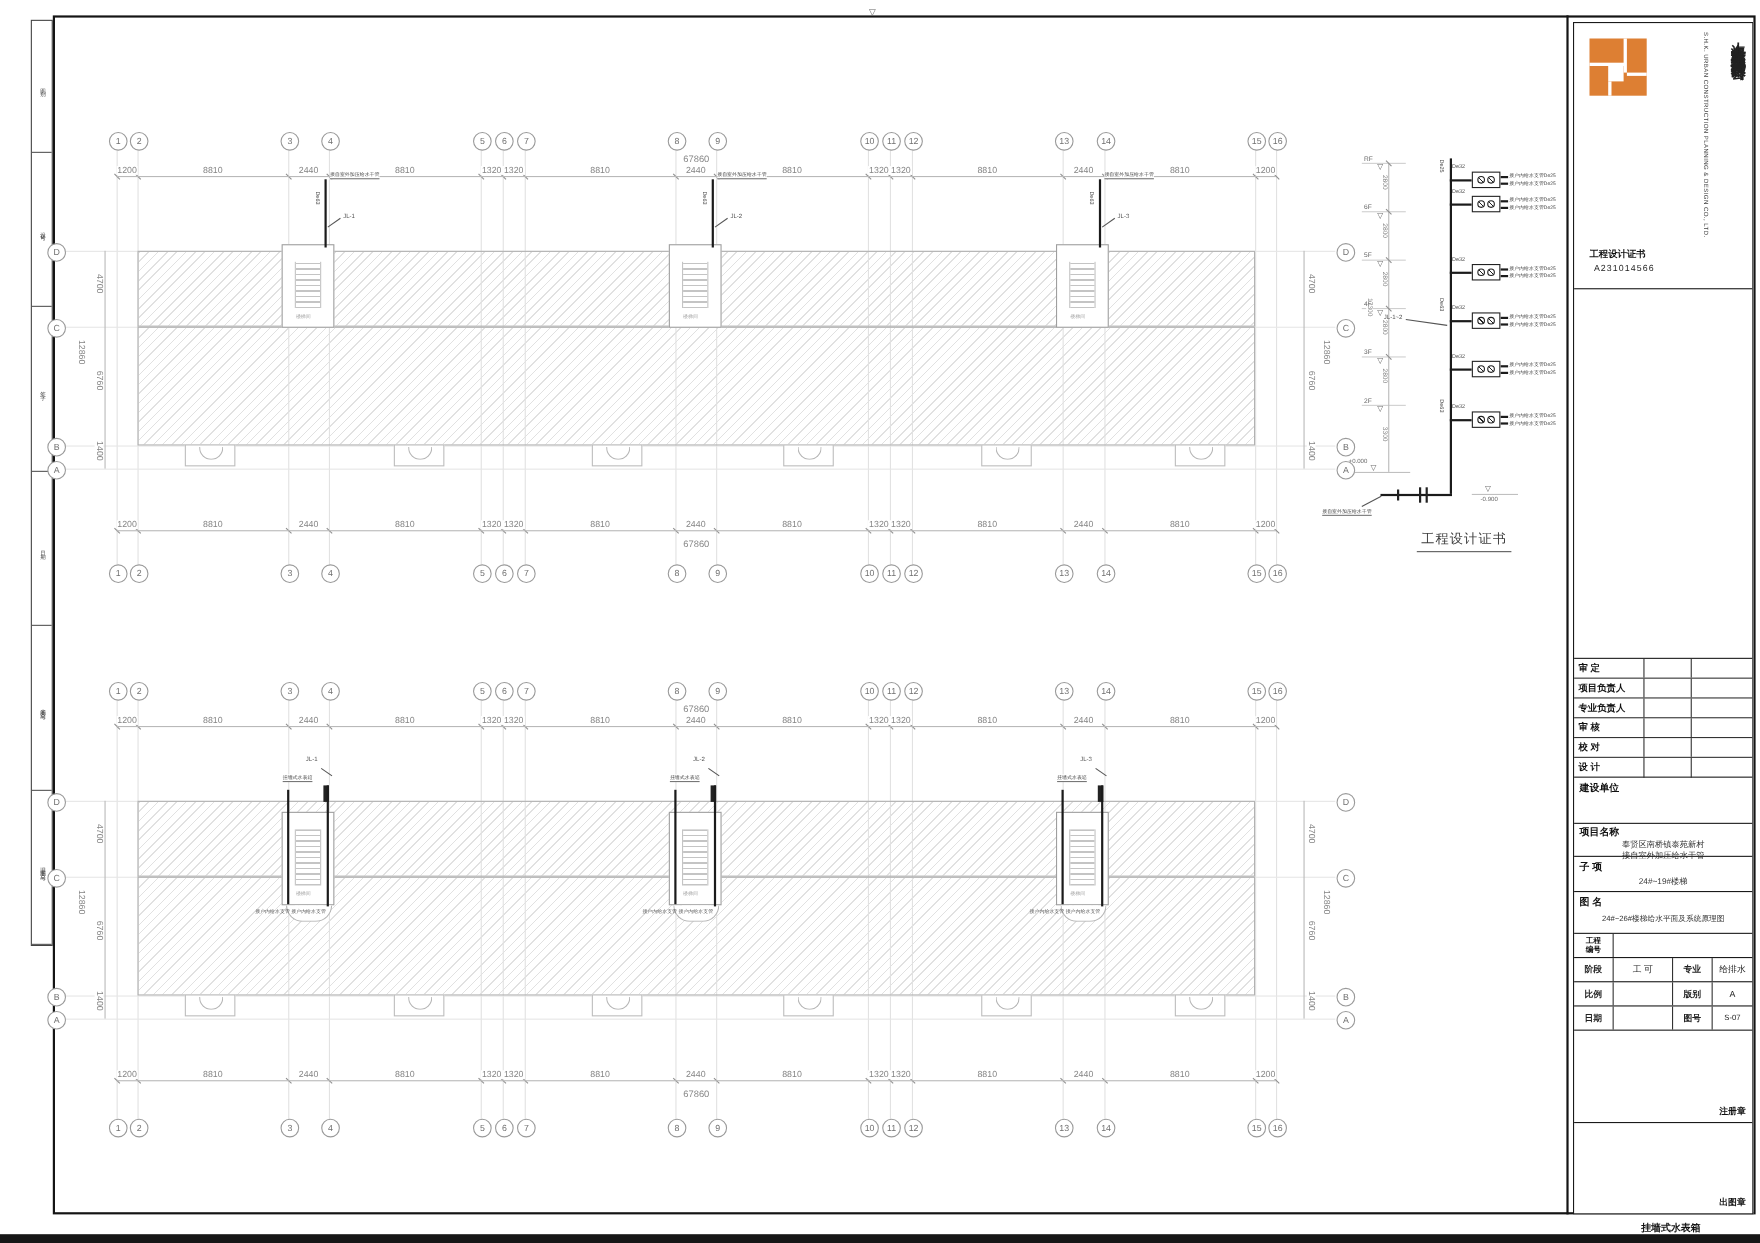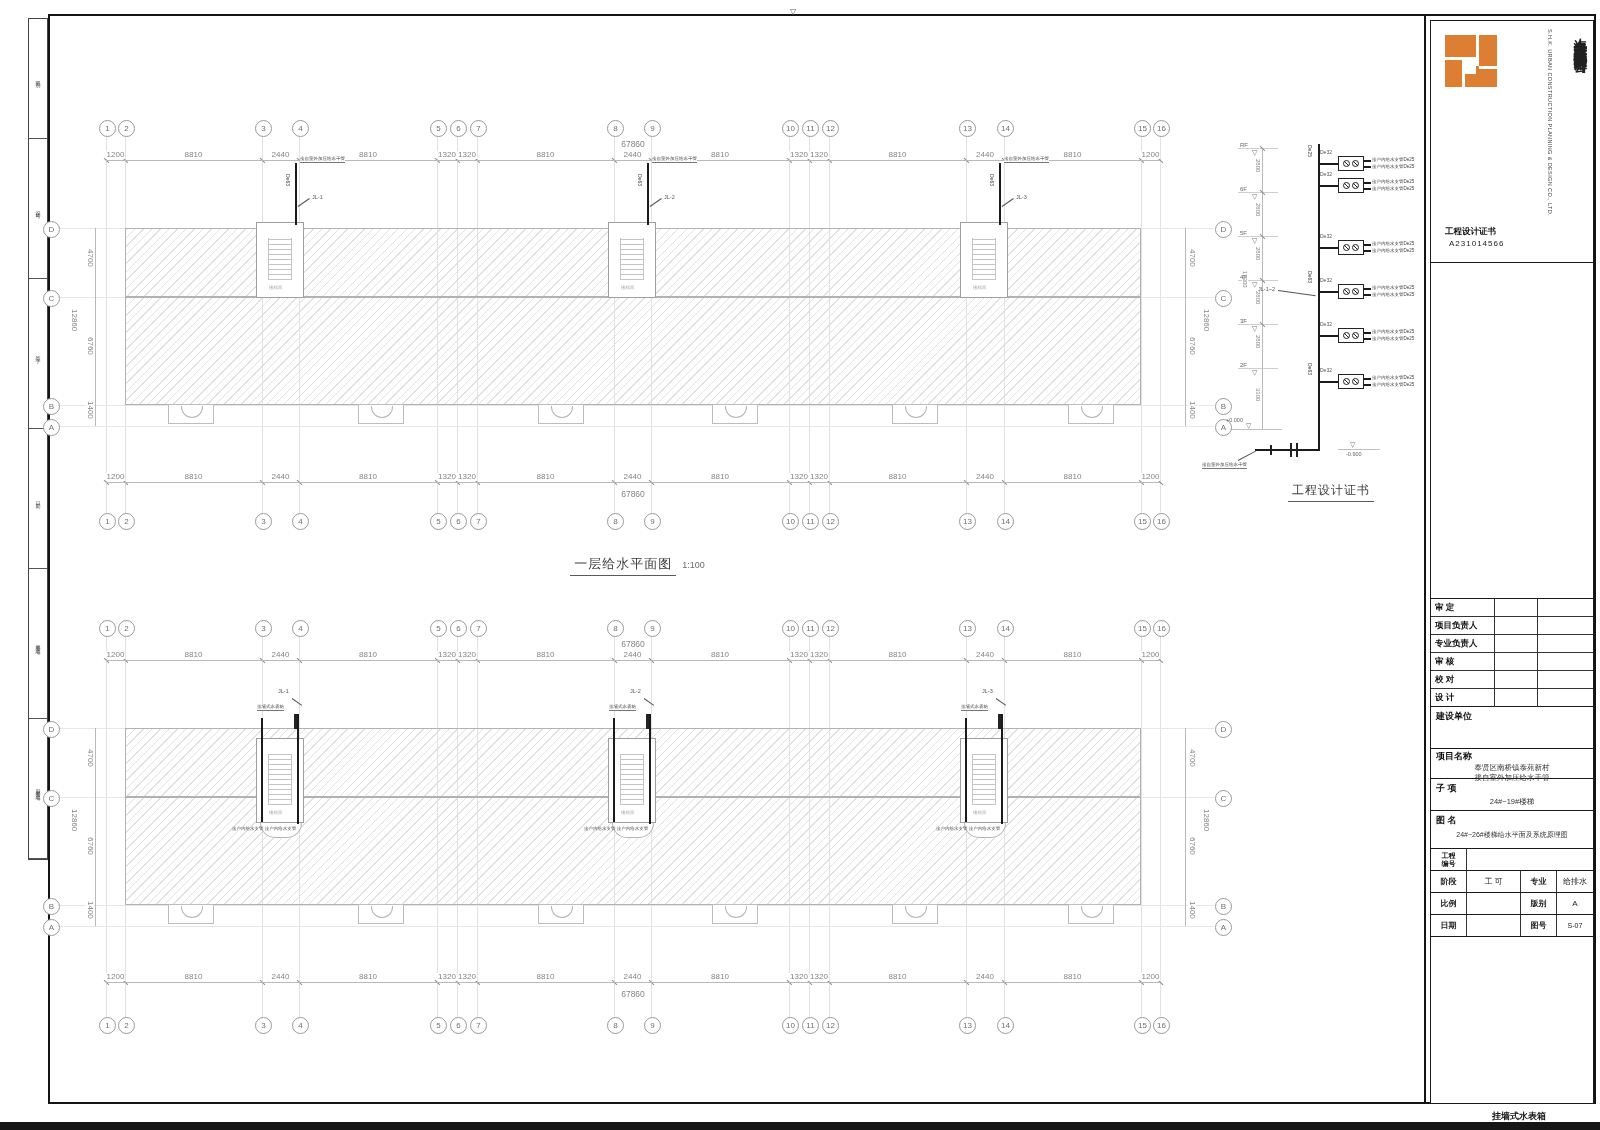--- a/index.html
+++ b/index.html
@@ -278,21 +278,20 @@
       <div class="leader" style="left: 610px; top: 88px; width: 14px; transform: rotate(-35deg);"></div>
       <div class="tiny" style="left: 624px; top: 76px; font-size: 5.5px;">JL-2</div>
       <div class="core" style="left: 920px; top: 104px; width: 48px; height: 76px;"></div>
       <div class="stairs" style="left: 932px; top: 120px; width: 22px; height: 42px;"></div>
       <div class="tinyg" style="left: 933px; top: 168px; font-size: 4.5px;">楼梯间</div>
       <div class="pipe" style="left: 959px; top: 45px; width: 2px; height: 62px;"></div>
       <div class="note" style="left: 964px; top: 38px; font-size: 4.5px;">接自室外加压给水干管</div>
       <div class="vdimtxt" style="left: 949px; top: 55px; font-size: 5px; color: rgb(68, 68, 68);">De63</div>
       <div class="leader" style="left: 962px; top: 88px; width: 14px; transform: rotate(-35deg);"></div>
       <div class="tiny" style="left: 976px; top: 76px; font-size: 5.5px;">JL-3</div>
-      <div class="ptitle" style="top: 436px;"><span class="t">一层给水平面图</span><span class="s">1:100</span></div>
     </div>
   <div class="abs" id="plan1" style="left:40px;top:618px;width:1195px;height:450px;">
       <div class="vguide" style="left: 66px; top: 18px; height: 387px;"></div>
       <div class="bubble" style="left: 59px; top: 2px;">1</div>
       <div class="bubble" style="left: 59px; top: 399px;">1</div>
       <div class="tick" style="left: 63px; top: 42px;"></div>
       <div class="tick" style="left: 63px; top: 364px;"></div>
       <div class="vguide" style="left: 85px; top: 18px; height: 387px;"></div>
       <div class="bubble" style="left: 78px; top: 2px;">2</div>
       <div class="bubble" style="left: 78px; top: 399px;">2</div>
@@ -668,17 +667,23 @@
       <div class="g-v1"></div>
       <div class="g-lab2">版别</div>
       <div class="g-v2">A</div>
     </div>
     <div class="tbsec grid4" style="top:894px;height:22px;">
       <div class="g-lab">日期</div>
       <div class="g-v1"></div>
       <div class="g-lab2">图号</div>
       <div class="g-v2" style="font-size:7px;">S-07</div>
     </div>
+    <div class="tbsec sealcell" style="top:916px;height:84px;">
+      <div class="sealtxt">注册章</div>
+    </div>
+    <div class="sealcell" style="top:1000px;height:81px;">
+      <div class="sealtxt">出图章</div>
+    </div>
   </div>
 
   <div class="validnote">挂墙式水表箱</div>
   <div class="blackbar"></div>
 </div>
 
 </body></html>

